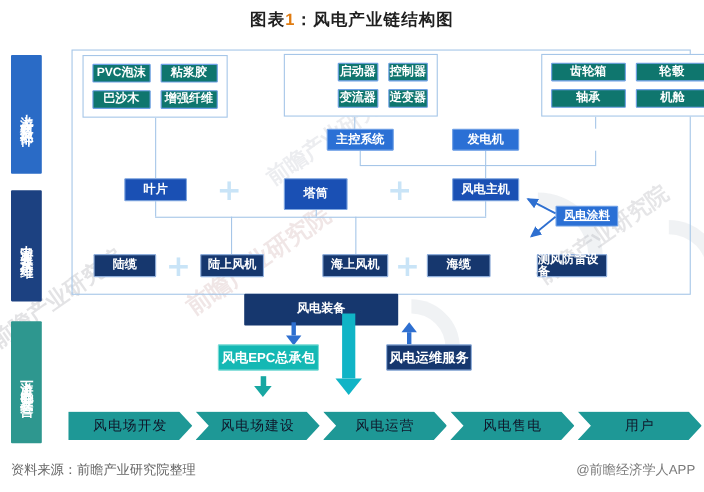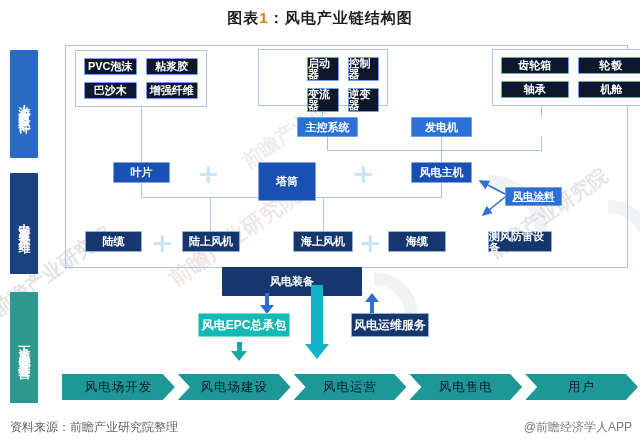--- a/index.html
+++ b/index.html
@@ -30,30 +30,30 @@
   .vbar1{top:50px;height:108px;background:#2A6BC6;}
   .vbar2{top:173px;height:101px;background:#1C4181;}
   .vbar3{top:292px;height:111px;background:#2E978F;}
   
   .outer{position:absolute;left:65px;top:45px;width:561px;height:221px;
     border:1px solid #A6C6E8;background:transparent;z-index:1;}
   
   .group{position:absolute;border:1px solid #A6C6E8;background:#fff;z-index:2;
     display:grid;grid-template-columns:1fr 1fr;gap:7px 9px;padding:7px 8px;box-sizing:border-box;}
   .gA{left:75px;top:50px;width:132px;height:57px;}
-  .gB{left:258px;top:49px;width:130px;height:57px;padding-left:48px;}
+  .gB{left:258px;top:49px;width:140px;height:57px;padding-left:48px;}
   .gC{left:492px;top:49px;width:162px;height:57px;}
   
   .bx{position:absolute;z-index:3;color:#fff;font-weight:bold;font-size:11px;
     display:flex;align-items:center;justify-content:center;border-radius:1px;
     box-sizing:border-box;line-height:1;}
   .blue{background:#2B70D5;border:1px solid #6FA0E6;}
   .royal{background:#1A50B4;border:1px solid #7FA6E0;}
   .navy{background:#16376E;border:1px solid #8FAEDB;}
-  .group .bx{position:static;background:#0f172a;border:1px solid #6FA0E6;}
+  .group .bx{position:static;background:#0f766e;border:1px solid #6FA0E6;}
   .bolder{font-weight:900;letter-spacing:1px;}
   
   .ln{position:absolute;background:#A6C6E8;z-index:1;}
   
   .plus{position:absolute;z-index:2;color:#C9E4F7;font-size:27px;font-weight:bold;
     line-height:1;font-family:"DejaVu Sans",sans-serif;}
   
   .shaft{position:absolute;z-index:3;}
   .tri{position:absolute;z-index:3;width:0;height:0;}
   
@@ -120,21 +120,21 @@
     <div class="bx">齿轮箱</div>
     <div class="bx bolder">轮毂</div>
     <div class="bx">轴承</div>
     <div class="bx">机舱</div>
   </div>
 
   <div class="bx blue" style="left:297px;top:117px;width:61px;height:20px;">主控系统</div>
   <div class="bx blue" style="left:411px;top:117px;width:61px;height:20px;">发电机</div>
 
   <div class="bx royal" style="left:113px;top:162px;width:57px;height:21px;">叶片</div>
-  <div class="bx royal" style="left:258px;top:162px;width:58px;height:39px;">塔筒</div>
+  <div class="bx royal" style="left:258px;top:162px;width:58px;height:29px;">塔筒</div>
   <div class="bx royal" style="left:411px;top:162px;width:61px;height:21px;">风电主机</div>
 
   <div class="bx blue" style="left:505px;top:187px;width:57px;height:19px;font-size:10.5px;text-decoration:underline;">风电涂料</div>
 
   <svg class="coat" style="left:470px;top:174px;" width="40" height="48" viewBox="0 0 40 48">
     <defs>
       <marker id="ah" markerWidth="7" markerHeight="7" refX="5.5" refY="3" orient="auto">
         <path d="M0 0 L6.5 3 L0 6 Z" fill="#2E6FD0"></path>
       </marker>
     </defs>

